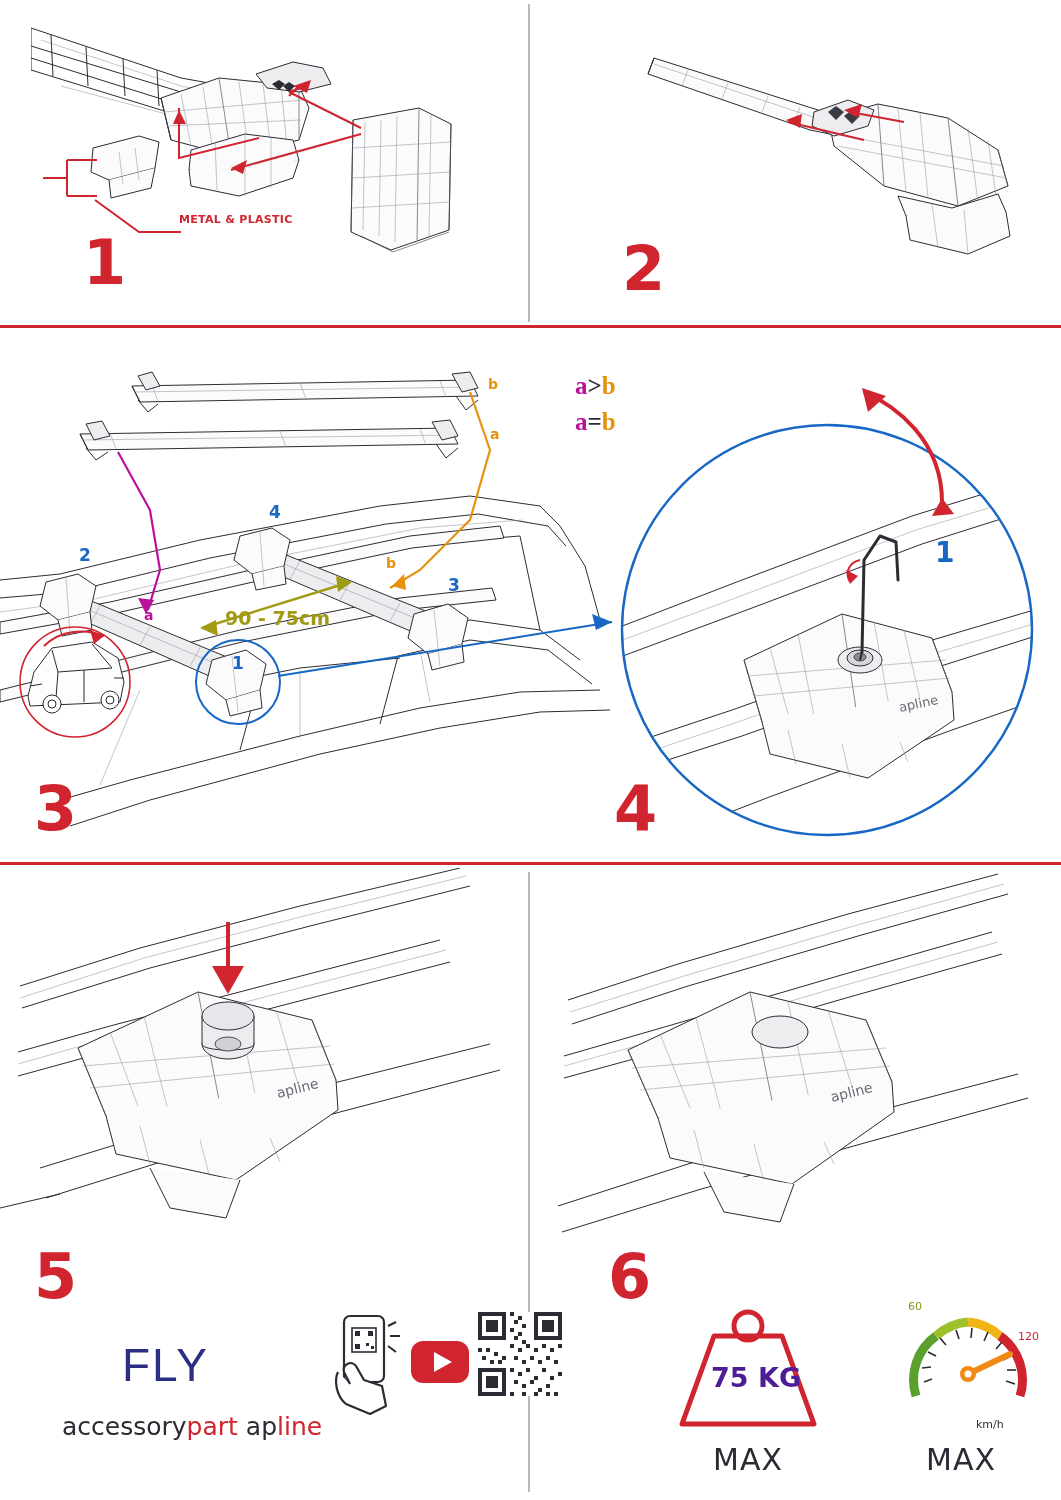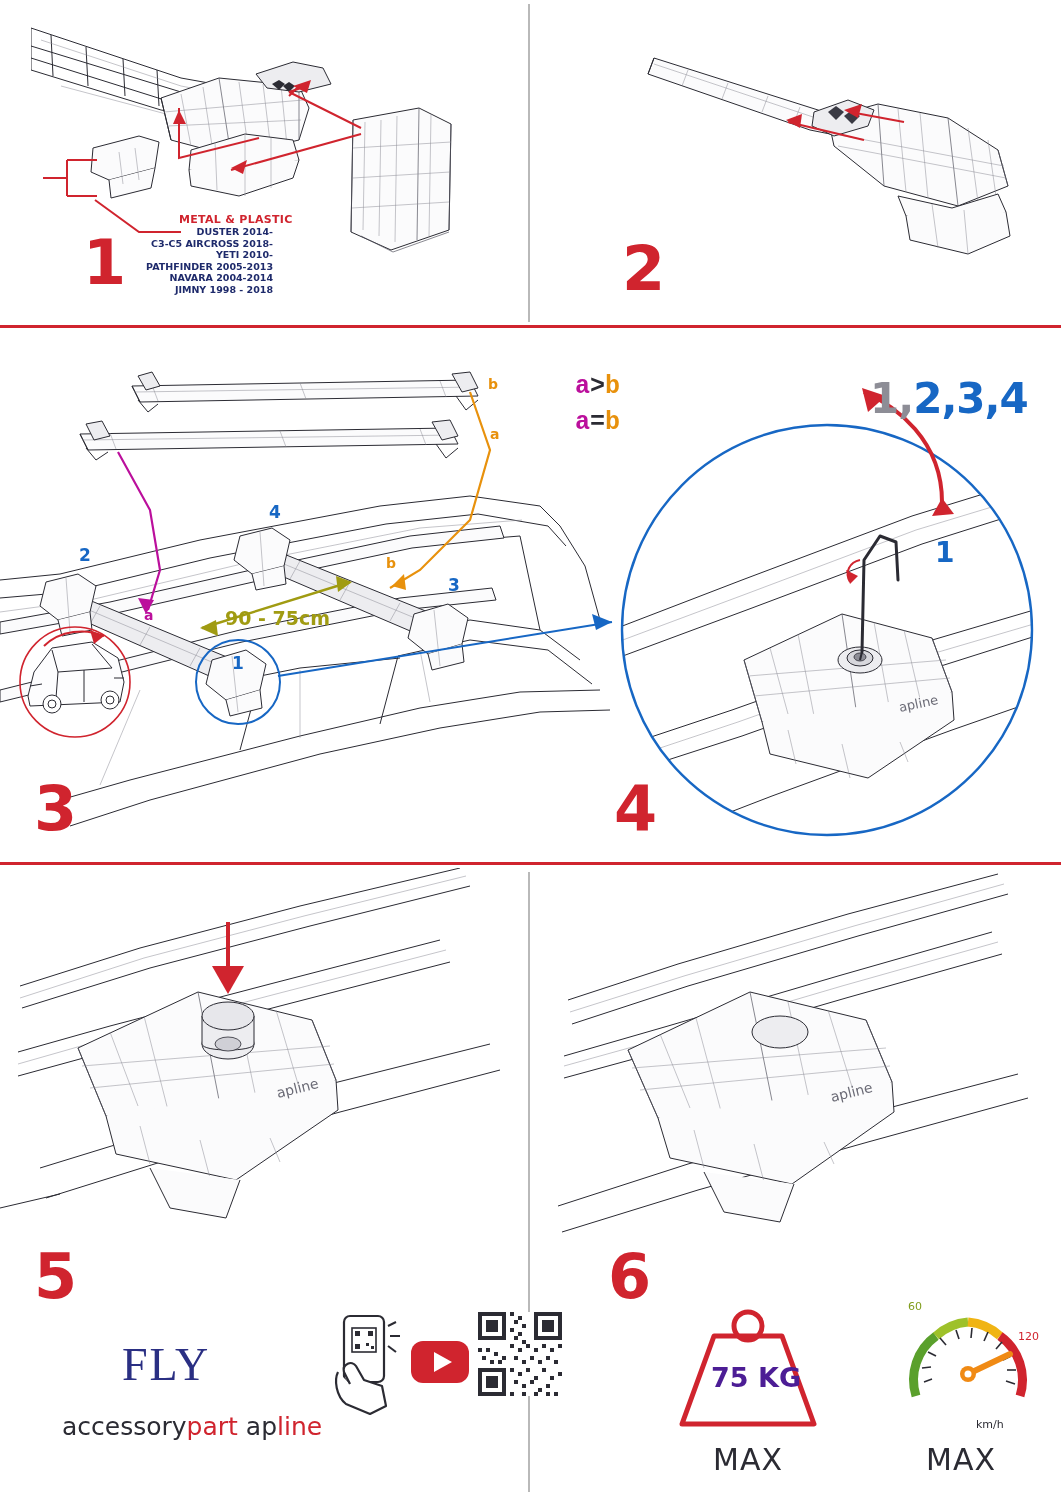--- a/index.html
+++ b/index.html
@@ -88,21 +88,21 @@
     font-weight: 700;
     white-space: nowrap;
   }
   .lbl-orange { color: #e8910c; font-size: 14px; }
   .lbl-magenta{ color: #bb0f9c; font-size: 14px; }
   .lbl-blue   { color: #1767c4; font-size: 17px; }
   .lbl-olive  { color: #a09b12; font-size: 19px; font-weight: 700; }
 
   .ineq {
     position: absolute;
-    font-family: Liberation Mono, monospace;
+    font-family: Liberation Serif, serif;
     font-weight: 700;
     font-size: 25px;
     white-space: nowrap;
   }
   .ineq .a { color: #bb0f9c; }
   .ineq .op { color: #2b2b33; }
   .ineq .b { color: #e8910c; }
 
   .big1234 {
     position: absolute;
@@ -119,21 +119,21 @@
     position: absolute;
     font-family: "DejaVu Sans", sans-serif;
     font-weight: 700;
     font-size: 28px;
     color: #1767c4;
   }
 
   
   .fly {
     position: absolute;
-    font-family: Liberation Serif, serif;
+    font-family: Liberation Sans, sans-serif;
     font-weight: 400;
     font-size: 46px;
     color: #2a2f83;
     letter-spacing: 2px;
   }
   .brandline {
     position: absolute;
     font-family: "DejaVu Sans", sans-serif;
     font-weight: 400;
     font-size: 25px;
@@ -267,28 +267,20 @@
       </g>
 
       <g fill="#d0242e">
         <path d="M262 86 L280 80 L276 93 Z"></path>
         <path d="M200 168 L216 160 L212 174 Z"></path>
         <path d="M148 110 L142 124 L155 124 Z"></path>
       </g>
     </svg>
 
     <div class="metal-head" style="left:148px; top:213px;">METAL &amp; PLASTIC</div>
-    <div class="veh-list" style="left:0px; top:226px; width:242px;">
-      <div>DUSTER 2014-</div>
-      <div>C3-C5 AIRCROSS 2018-</div>
-      <div>YETI 2010-</div>
-      <div>PATHFINDER 2005-2013</div>
-      <div>NAVARA 2004-2014</div>
-      <div>JIMNY 1998 - 2018</div>
-    </div>
     <div class="step-num" style="left:52px; top:232px; font-size:62px;">1</div>
   </div>
 
   <div class="panel" id="panel-2" style="left:528px; top:0; width:533px; height:322px;">
     <svg width="533" height="322" viewBox="0 0 533 322">
 
       <g>
         <path d="M126 58 L290 110 L318 122 L312 136 L282 130 L120 74 Z" class="fillpale"></path>
         <path d="M126 58 L120 74" class="thin"></path>
         <path d="M160 70 L154 86" class="hair"></path>
@@ -540,23 +532,20 @@
       <circle cx="215" cy="300" r="205" fill="none" stroke="#1767c4" stroke-width="2.4"></circle>
 
       <path d="M238 252 C232 242, 238 232, 248 230" fill="none" stroke="#d0242e" stroke-width="2"></path>
       <path d="M238 254 L234 240 L246 246 Z" fill="#d0242e"></path>
 
       <path d="M330 172 C330 110, 284 76, 252 62" fill="none" stroke="#d0242e" stroke-width="4"></path>
       <path d="M250 58 L274 66 L256 82 Z" fill="#d0242e"></path>
       <path d="M330 168 L320 186 L342 184 Z" fill="#d0242e"></path>
     </svg>
 
-    <div class="big1234" style="left:258px; top:44px;">
-      <span class="g">1,</span><span class="b">2,3,4</span>
-    </div>
     <div class="bub-num" style="left:323px; top:206px;">1</div>
 
     <div class="step-num" style="left:2px; top:448px; font-size:62px;">4</div>
   </div>
 
   <div class="panel" id="panel-5" style="left:0; top:868px; width:528px; height:420px;">
     <svg width="528" height="420" viewBox="0 0 528 420">
       <g class="thin">
         <path d="M20 118 L140 80 L300 38 L460 0"></path>
         <path d="M22 140 L150 100 L310 58 L470 18"></path>

